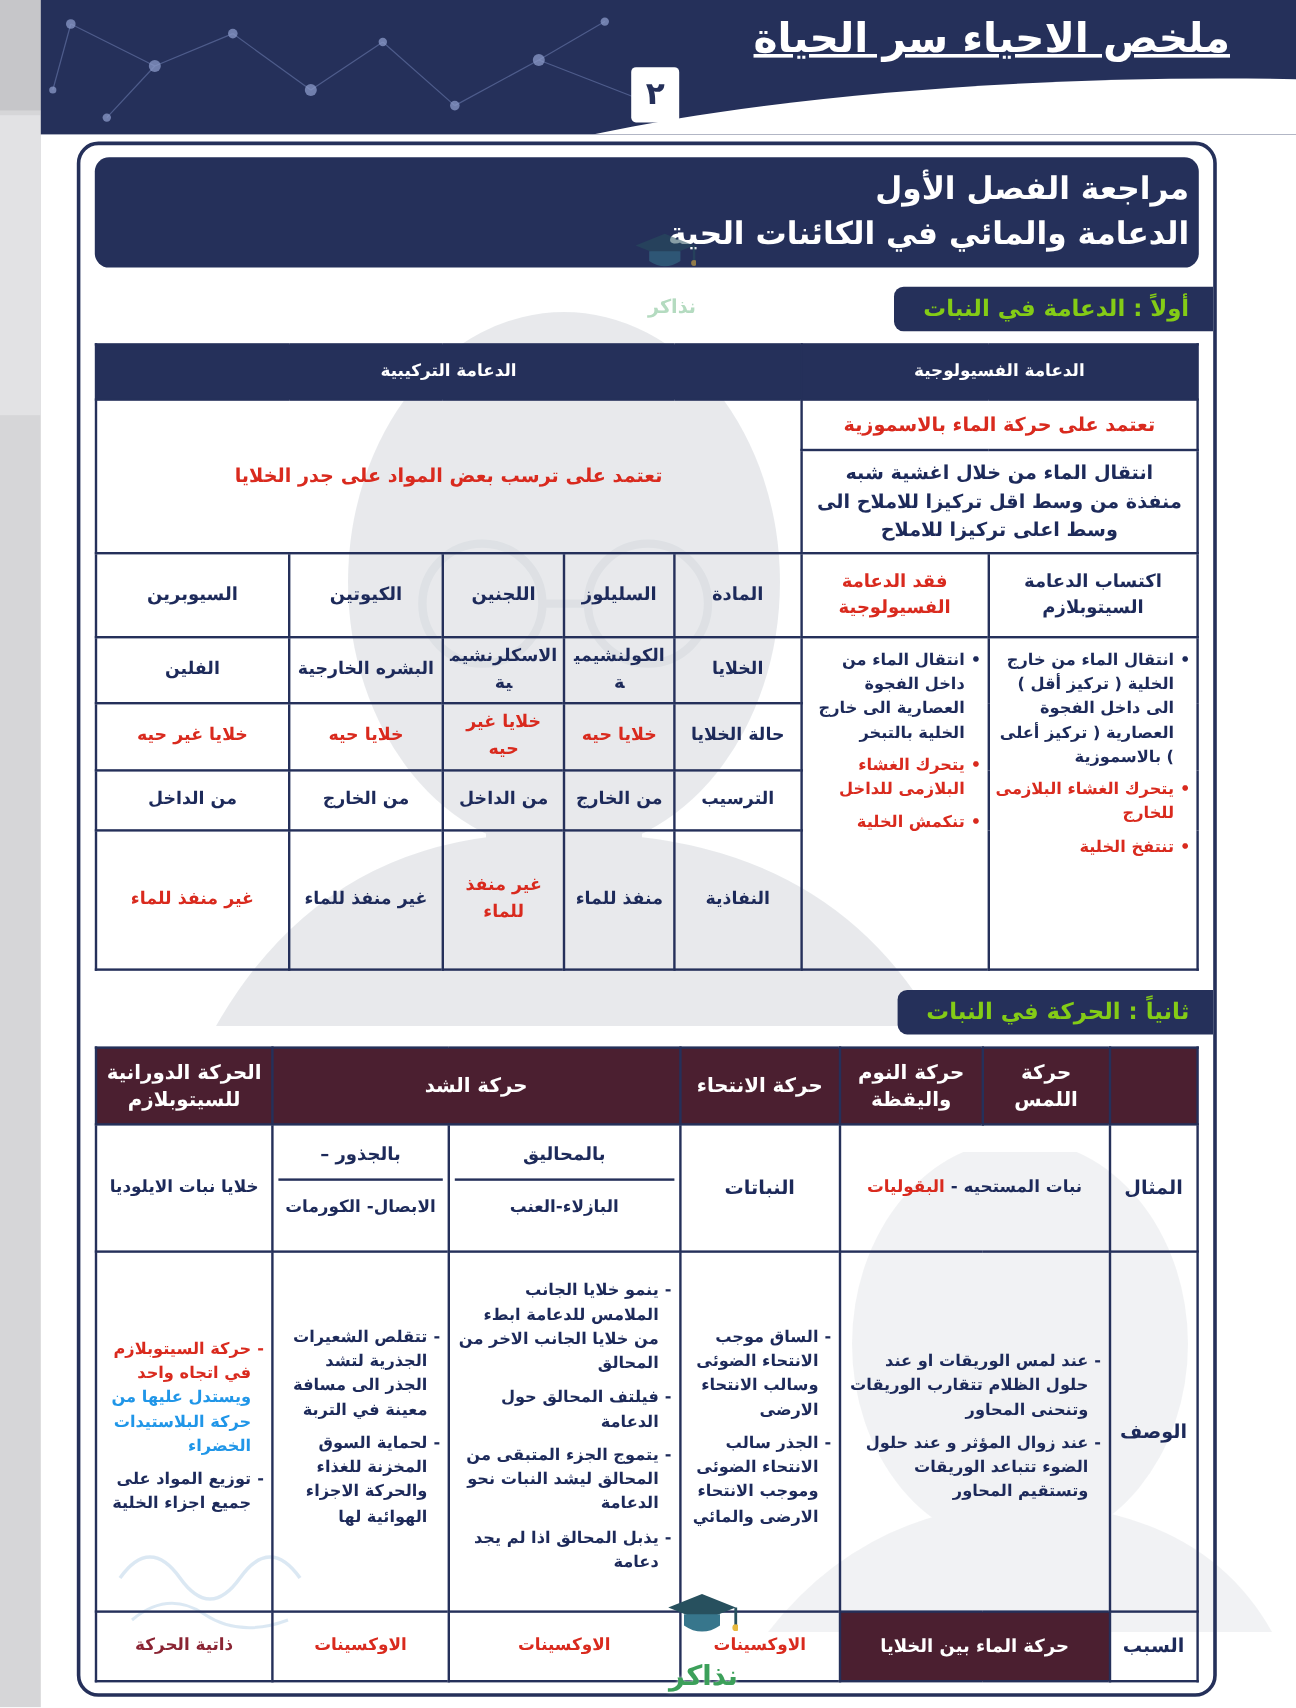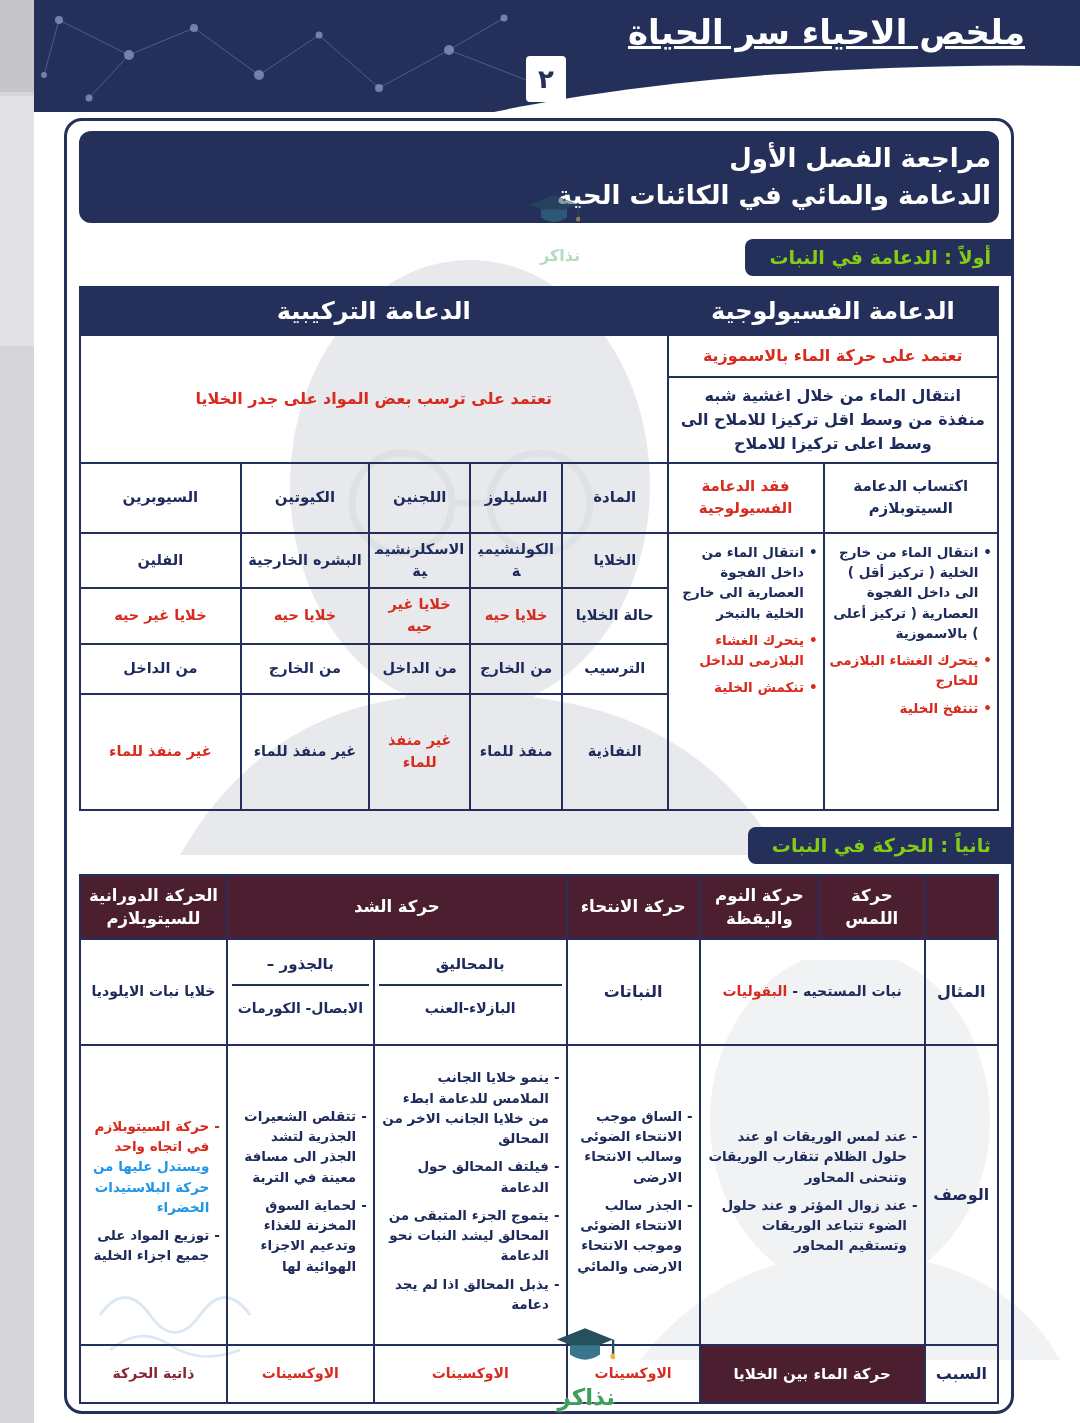--- a/index.html
+++ b/index.html
@@ -36,21 +36,21 @@
 
   .banner { background:#25305a; color:#84cc16; font-weight:bold; font-size:19px; width:fit-content;
             padding:7px 20px 8px 24px; border-radius:8px 0 0 8px;
             margin-top:16px; margin-bottom:10px; margin-left:auto; margin-right:-12px; }
 
   table { width:100%; border-collapse:collapse; table-layout:fixed; background:transparent; }
   th, td { border:2px solid #25305a; text-align:center; vertical-align:middle; padding:5px 4px;
            color:#1d2a5a; font-weight:bold; font-size:14.5px; line-height:1.5; word-wrap:break-word; }
 
   
-  .t1 .hd th { background:#25305a; color:#ffffff; font-size:24px; }
+  .t1 .hd th { background:#25305a; color:#ffffff; font-size:14px; }
   .t1 .sub th { background:transparent; font-size:15px; line-height:1.45; }
   .t1 td.wide { font-size:16px; padding:6px 10px; }
   .t1 .blist { vertical-align:top; padding:8px 5px; text-align:right; }
   .bi { display:flex; gap:5px; align-items:flex-start; text-align:right; margin-bottom:7px; line-height:1.5; }
   .bi .mk { flex:none; }
   .t1 .blist .bi { font-size:13.5px; }
 
   
   .t2 .hd2 th { background:#4b1f30; color:#ffffff; font-size:16.5px; line-height:1.4; }
   .t2 .rowlbl { background:transparent; font-size:16px; }
@@ -315,21 +315,21 @@
                 <span>يذبل المحالق اذا لم يجد دعامة</span>
               </div>
           </td>
           <td class="blist2">
             <div class="bi">
                 <span class="mk">-</span>
                 <span>تتقلص الشعيرات الجذرية لتشد الجذر الى مسافة معينة في التربة</span>
               </div>
             <div class="bi">
                 <span class="mk">-</span>
-                <span>لحماية السوق المخزنة للغذاء وتدعيم الاجزاء الهوائية لها</span>
+                <span>لحماية السوق المخزنة للغذاء والحركة الاجزاء الهوائية لها</span>
               </div>
           </td>
           <td class="blist2">
             <div class="bi">
                 <span class="mk red">-</span>
                 <span><span class="red">حركة السيتوبلازم في اتجاه واحد</span> <span class="blue">ويستدل عليها من حركة البلاستيدات الخضراء</span></span>
               </div>
             <div class="bi">
                 <span class="mk">-</span>
                 <span>توزيع المواد على جميع اجزاء الخلية</span>

